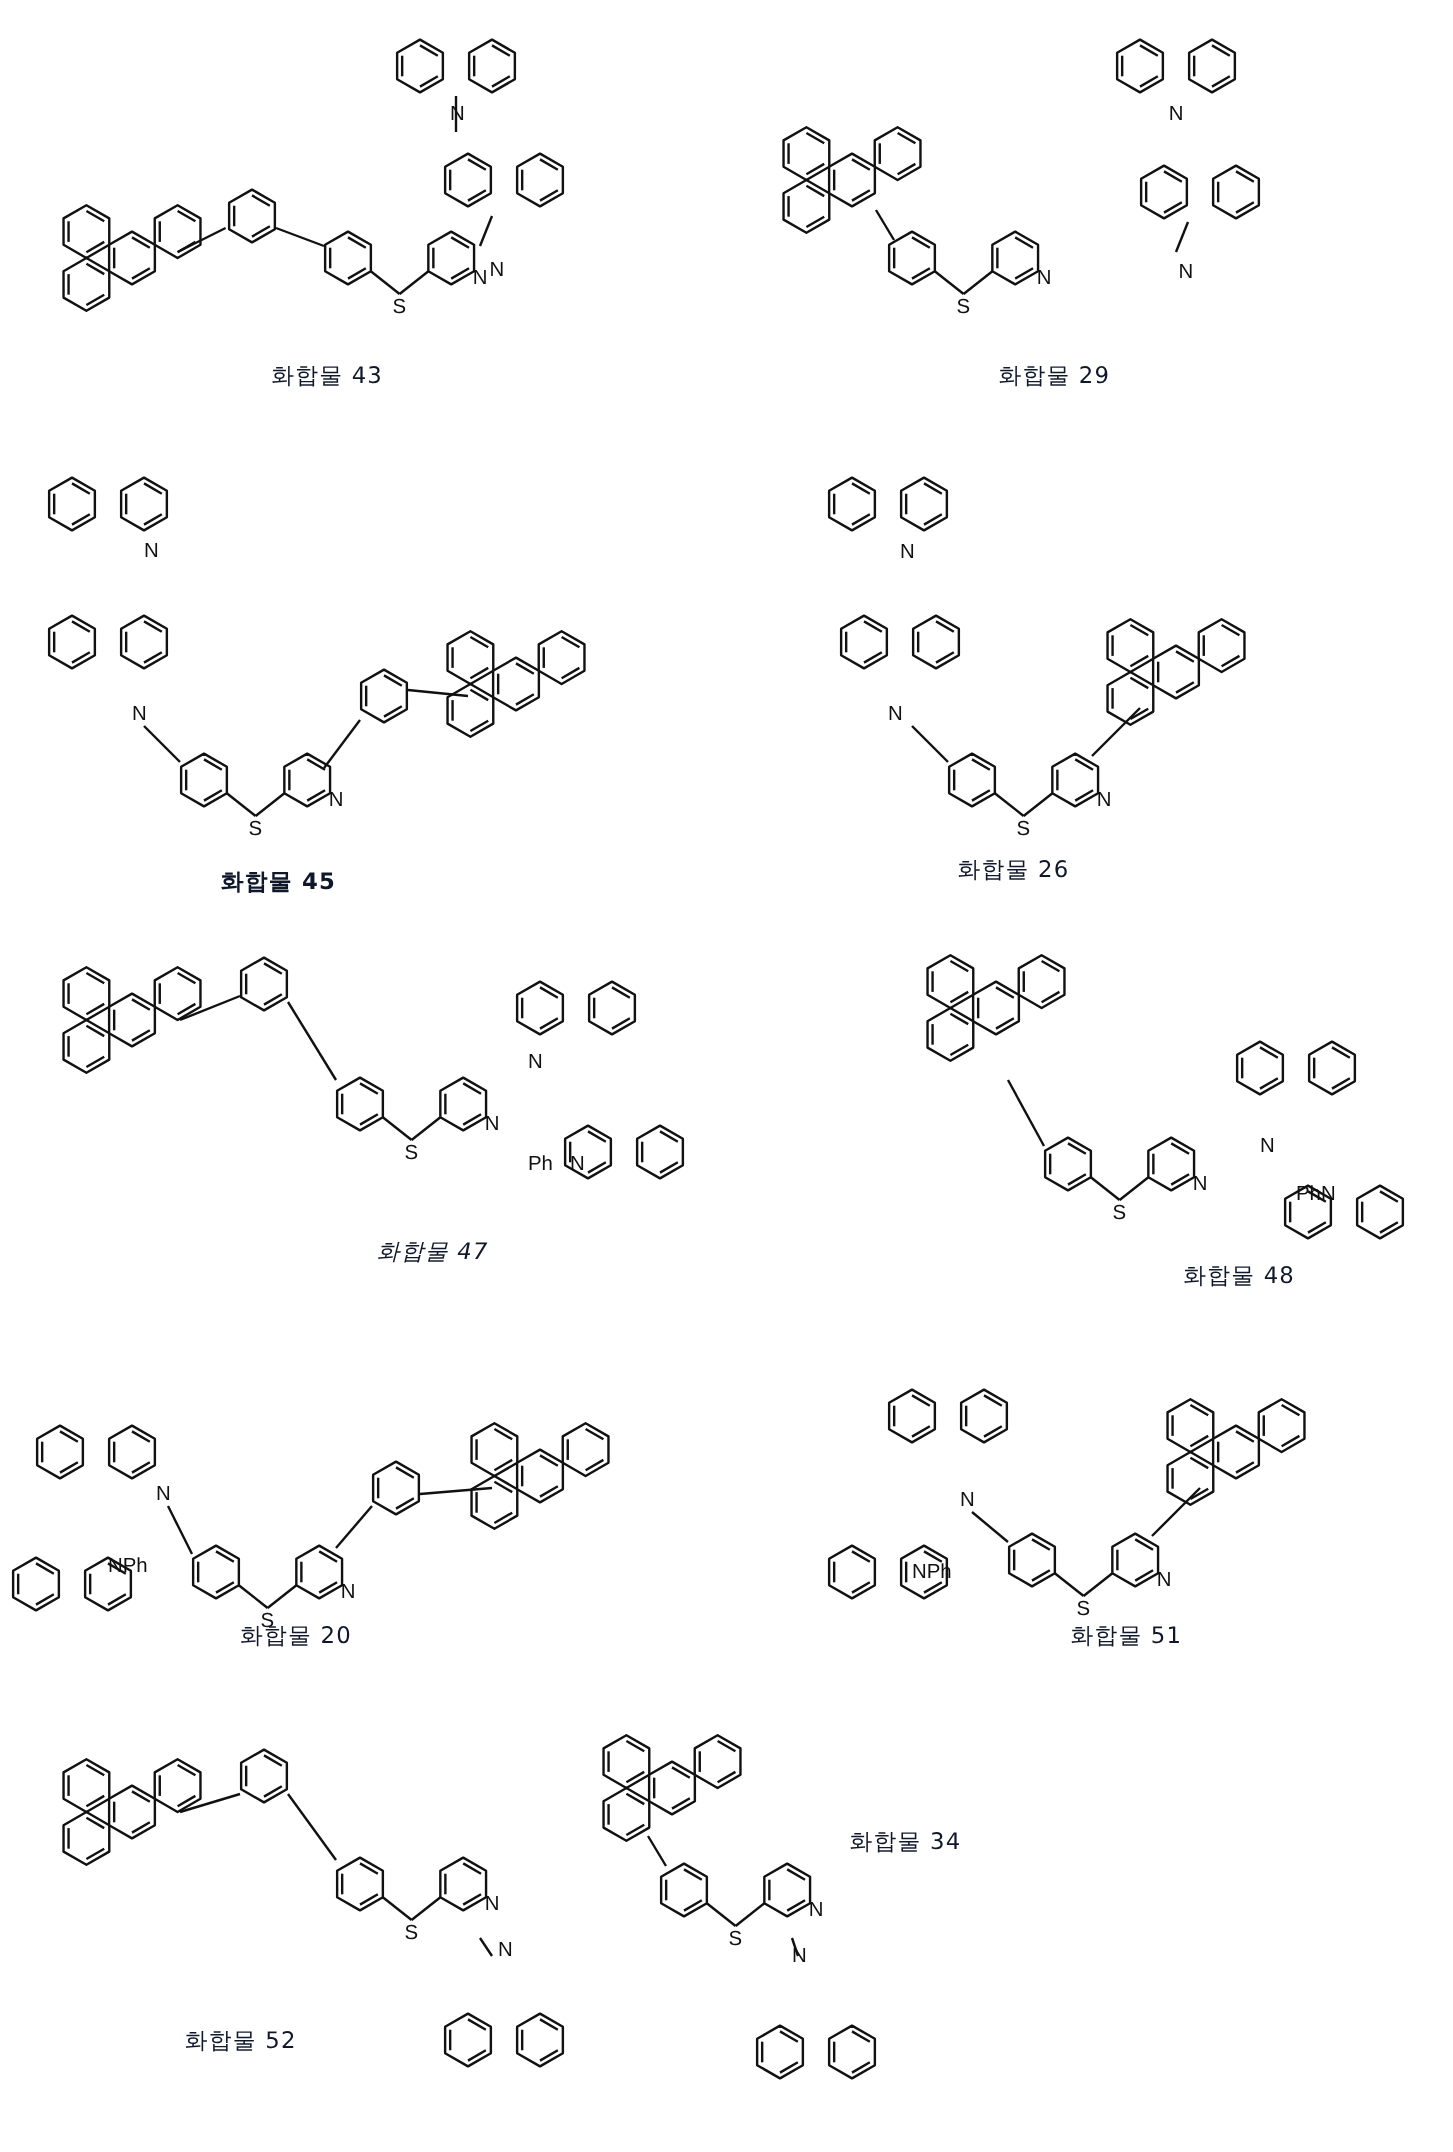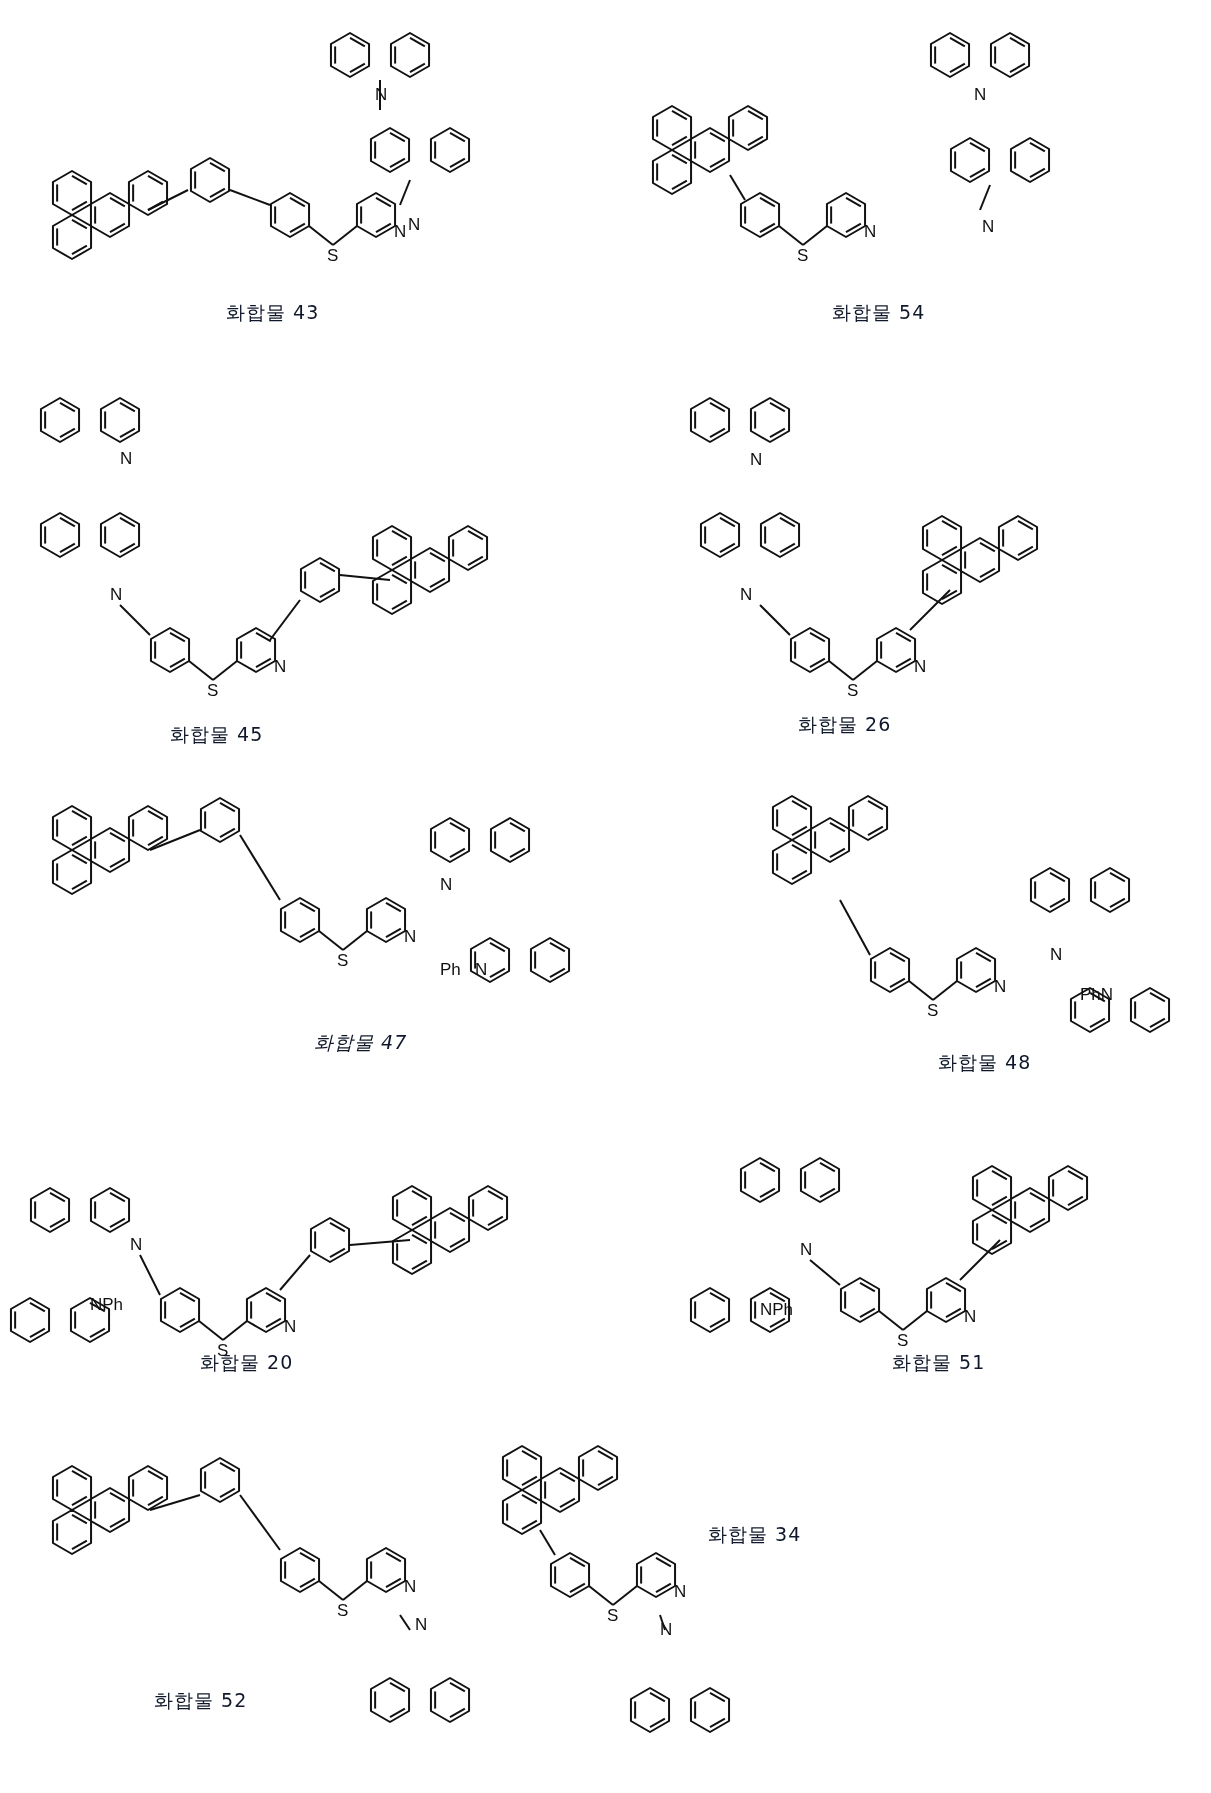--- a/index.html
+++ b/index.html
@@ -119,21 +119,21 @@
       <line x1="355.13900407105905" y1="168.58" x2="355.13900407105905" y2="151.42"></line>
       <line x1="370" y1="142.84" x2="384.86099592894095" y2="151.42"></line>
       <polygon points="449.05255888325763,171 430,182 410.94744111674237,171 410.94744111674237,149 430,138 449.05255888325763,149"></polygon>
       <line x1="444.86099592894095" y1="168.58" x2="430" y2="177.16"></line>
       <line x1="415.13900407105905" y1="168.58" x2="415.13900407105905" y2="151.42"></line>
       <line x1="430" y1="142.84" x2="444.86099592894095" y2="151.42"></line>
       <text x="382" y="232" class="atom">N</text>
       <line x1="390" y1="185" x2="380" y2="210"></line>
     </svg>
 </div>
-<div class="label" style="left:832px;top:300px;">화합물 54</div>
+<div class="label" style="left:832px;top:300px;">화합물 29</div>
 
 <div class="cmpd" style="left:0;top:360px;width:560px;height:360px;">
   <svg width="560" height="360">
       <polygon points="79.05255888325766,71 60,82 40.947441116742354,71 40.94744111674235,49.00000000000001 59.99999999999999,38 79.05255888325765,48.999999999999986"></polygon>
       <line x1="74.86099592894098" y1="68.58" x2="60" y2="77.16"></line>
       <line x1="45.139004071059034" y1="68.58" x2="45.139004071059034" y2="51.42"></line>
       <line x1="59.99999999999999" y1="42.84" x2="74.86099592894097" y2="51.41999999999999"></line>
       <polygon points="139.05255888325766,71 120,82 100.94744111674235,71 100.94744111674234,49.00000000000001 120,38 139.05255888325763,48.999999999999986"></polygon>
       <line x1="134.86099592894098" y1="68.58" x2="120" y2="77.16"></line>
       <line x1="105.13900407105903" y1="68.58" x2="105.13900407105902" y2="51.42"></line>
@@ -178,21 +178,21 @@
       <line x1="406.86099592894095" y1="240.58" x2="392" y2="249.16"></line>
       <line x1="377.13900407105905" y1="240.58" x2="377.13900407105905" y2="223.42"></line>
       <line x1="392" y1="214.84" x2="406.86099592894095" y2="223.42"></line>
       <polygon points="487.05255888325763,199 468,210 448.94744111674237,199 448.94744111674237,177 468,166 487.05255888325763,177"></polygon>
       <line x1="482.86099592894095" y1="196.58" x2="468" y2="205.16"></line>
       <line x1="453.13900407105905" y1="196.58" x2="453.13900407105905" y2="179.42"></line>
       <line x1="468" y1="170.84" x2="482.86099592894095" y2="179.42"></line>
       <line x1="340" y1="215" x2="390" y2="220"></line>
     </svg>
 </div>
-<div class="label" style="left:170px;top:722px;">화합물 45</div>
+<div class="label" style="left:184px;top:722px;font-weight:bold;">화합물 45</div>
 
 <div class="cmpd" style="left:600px;top:360px;width:560px;height:360px;">
   <svg width="560" height="360">
       <polygon points="129.05255888325766,71 110,82 90.94744111674235,71 90.94744111674234,49.00000000000001 110,38 129.05255888325763,48.999999999999986"></polygon>
       <line x1="124.86099592894098" y1="68.58" x2="110" y2="77.16"></line>
       <line x1="95.13900407105903" y1="68.58" x2="95.13900407105902" y2="51.42"></line>
       <line x1="110" y1="42.84" x2="124.86099592894095" y2="51.41999999999999"></line>
       <polygon points="189.05255888325766,71 170,82 150.94744111674237,71 150.94744111674234,49.00000000000001 170,38 189.05255888325763,48.999999999999986"></polygon>
       <line x1="184.86099592894098" y1="68.58" x2="170" y2="77.16"></line>
       <line x1="155.13900407105905" y1="68.58" x2="155.13900407105902" y2="51.42"></line>
@@ -344,21 +344,21 @@
       <polygon points="509.05255888325763,261 490,272 470.94744111674237,261 470.94744111674237,239 490,228 509.05255888325763,239"></polygon>
       <line x1="504.86099592894095" y1="258.58" x2="490" y2="267.16"></line>
       <line x1="475.13900407105905" y1="258.58" x2="475.13900407105905" y2="241.42"></line>
       <line x1="490" y1="232.84" x2="504.86099592894095" y2="241.42"></line>
       <polygon points="569.0525588832577,261 550,272 530.9474411167423,261 530.9474411167423,239 550,228 569.0525588832577,239"></polygon>
       <line x1="564.860995928941" y1="258.58" x2="550" y2="267.16"></line>
       <line x1="535.139004071059" y1="258.58" x2="535.139004071059" y2="241.42"></line>
       <line x1="550" y1="232.84" x2="564.860995928941" y2="241.42"></line>
     </svg>
 </div>
-<div class="label" style="left:938px;top:1050px;">화합물 48</div>
+<div class="label" style="left:986px;top:1050px;">화합물 48</div>
 
 <div class="cmpd" style="left:0;top:1110px;width:620px;height:260px;">
   <svg width="620" height="260">
       <polygon points="69.05255888325766,111 50,122 30.947441116742354,111 30.947441116742347,89 49.99999999999999,78 69.05255888325765,88.99999999999999"></polygon>
       <line x1="64.86099592894098" y1="108.58" x2="50" y2="117.16"></line>
       <line x1="35.139004071059034" y1="108.58" x2="35.139004071059034" y2="91.42"></line>
       <line x1="49.99999999999999" y1="82.84" x2="64.86099592894097" y2="91.41999999999999"></line>
       <polygon points="129.05255888325766,111 110,122 90.94744111674235,111 90.94744111674234,89 110,78 129.05255888325763,88.99999999999999"></polygon>
       <line x1="124.86099592894098" y1="108.58" x2="110" y2="117.16"></line>
       <line x1="95.13900407105903" y1="108.58" x2="95.13900407105902" y2="91.42"></line>

